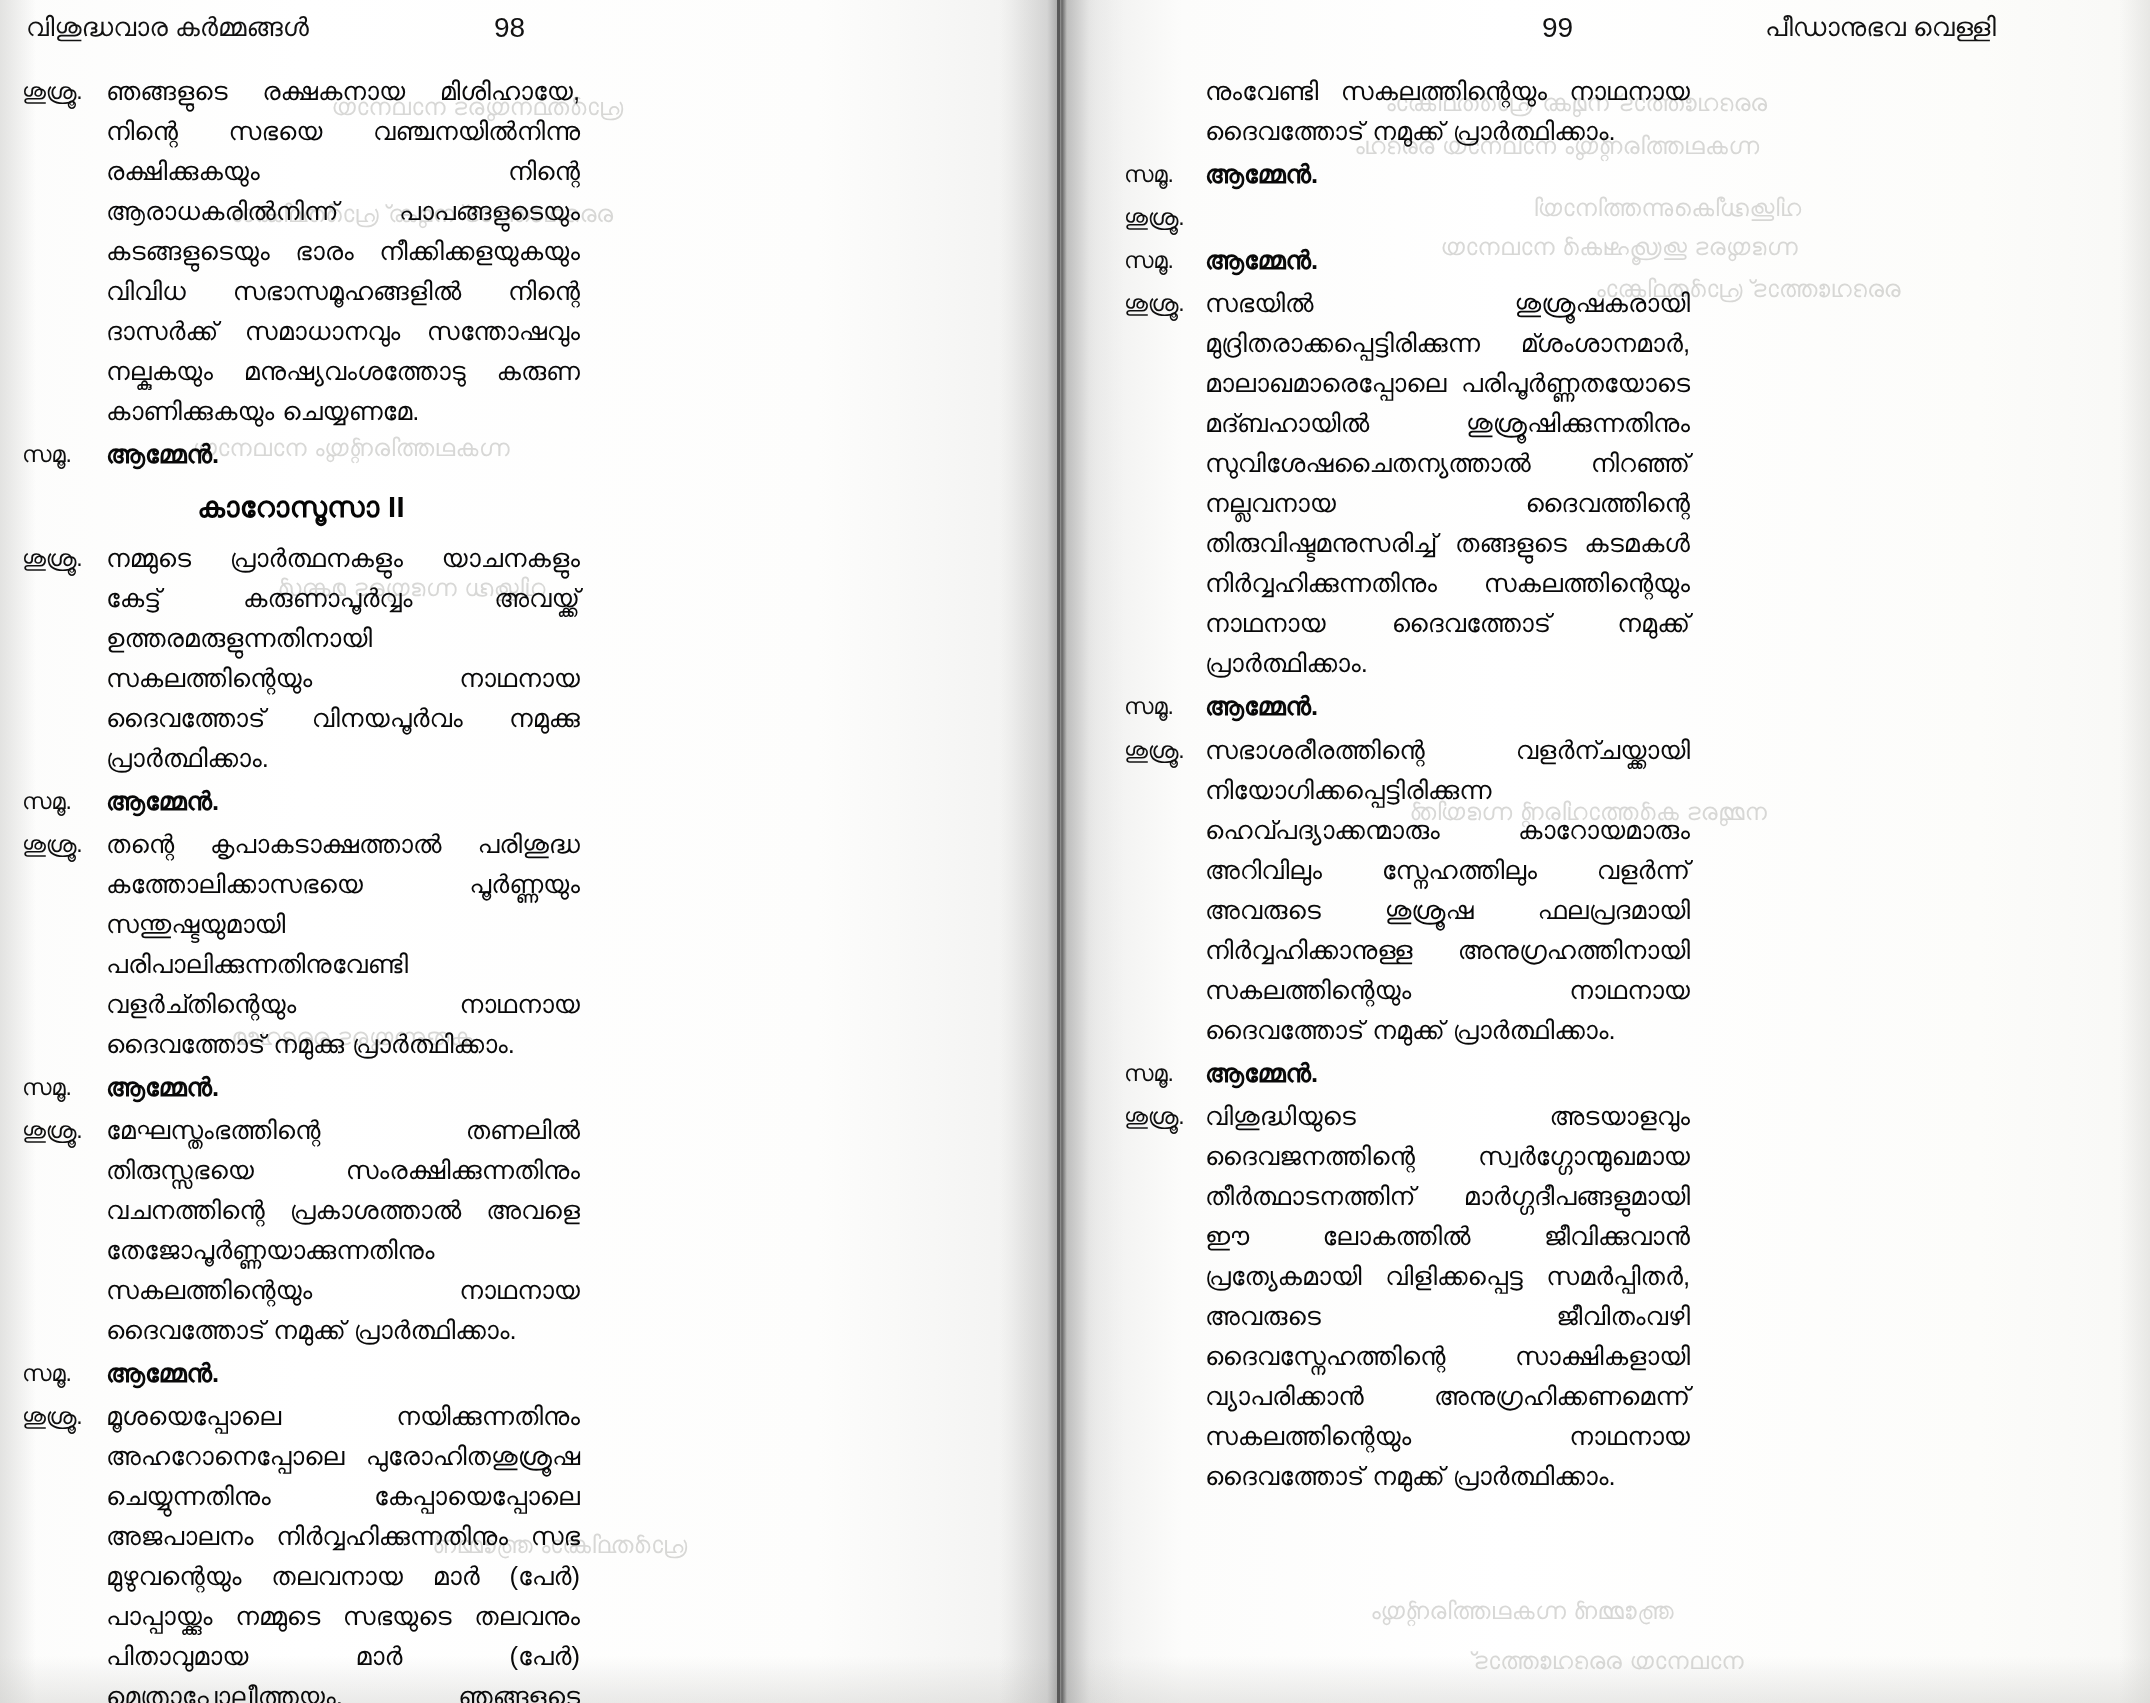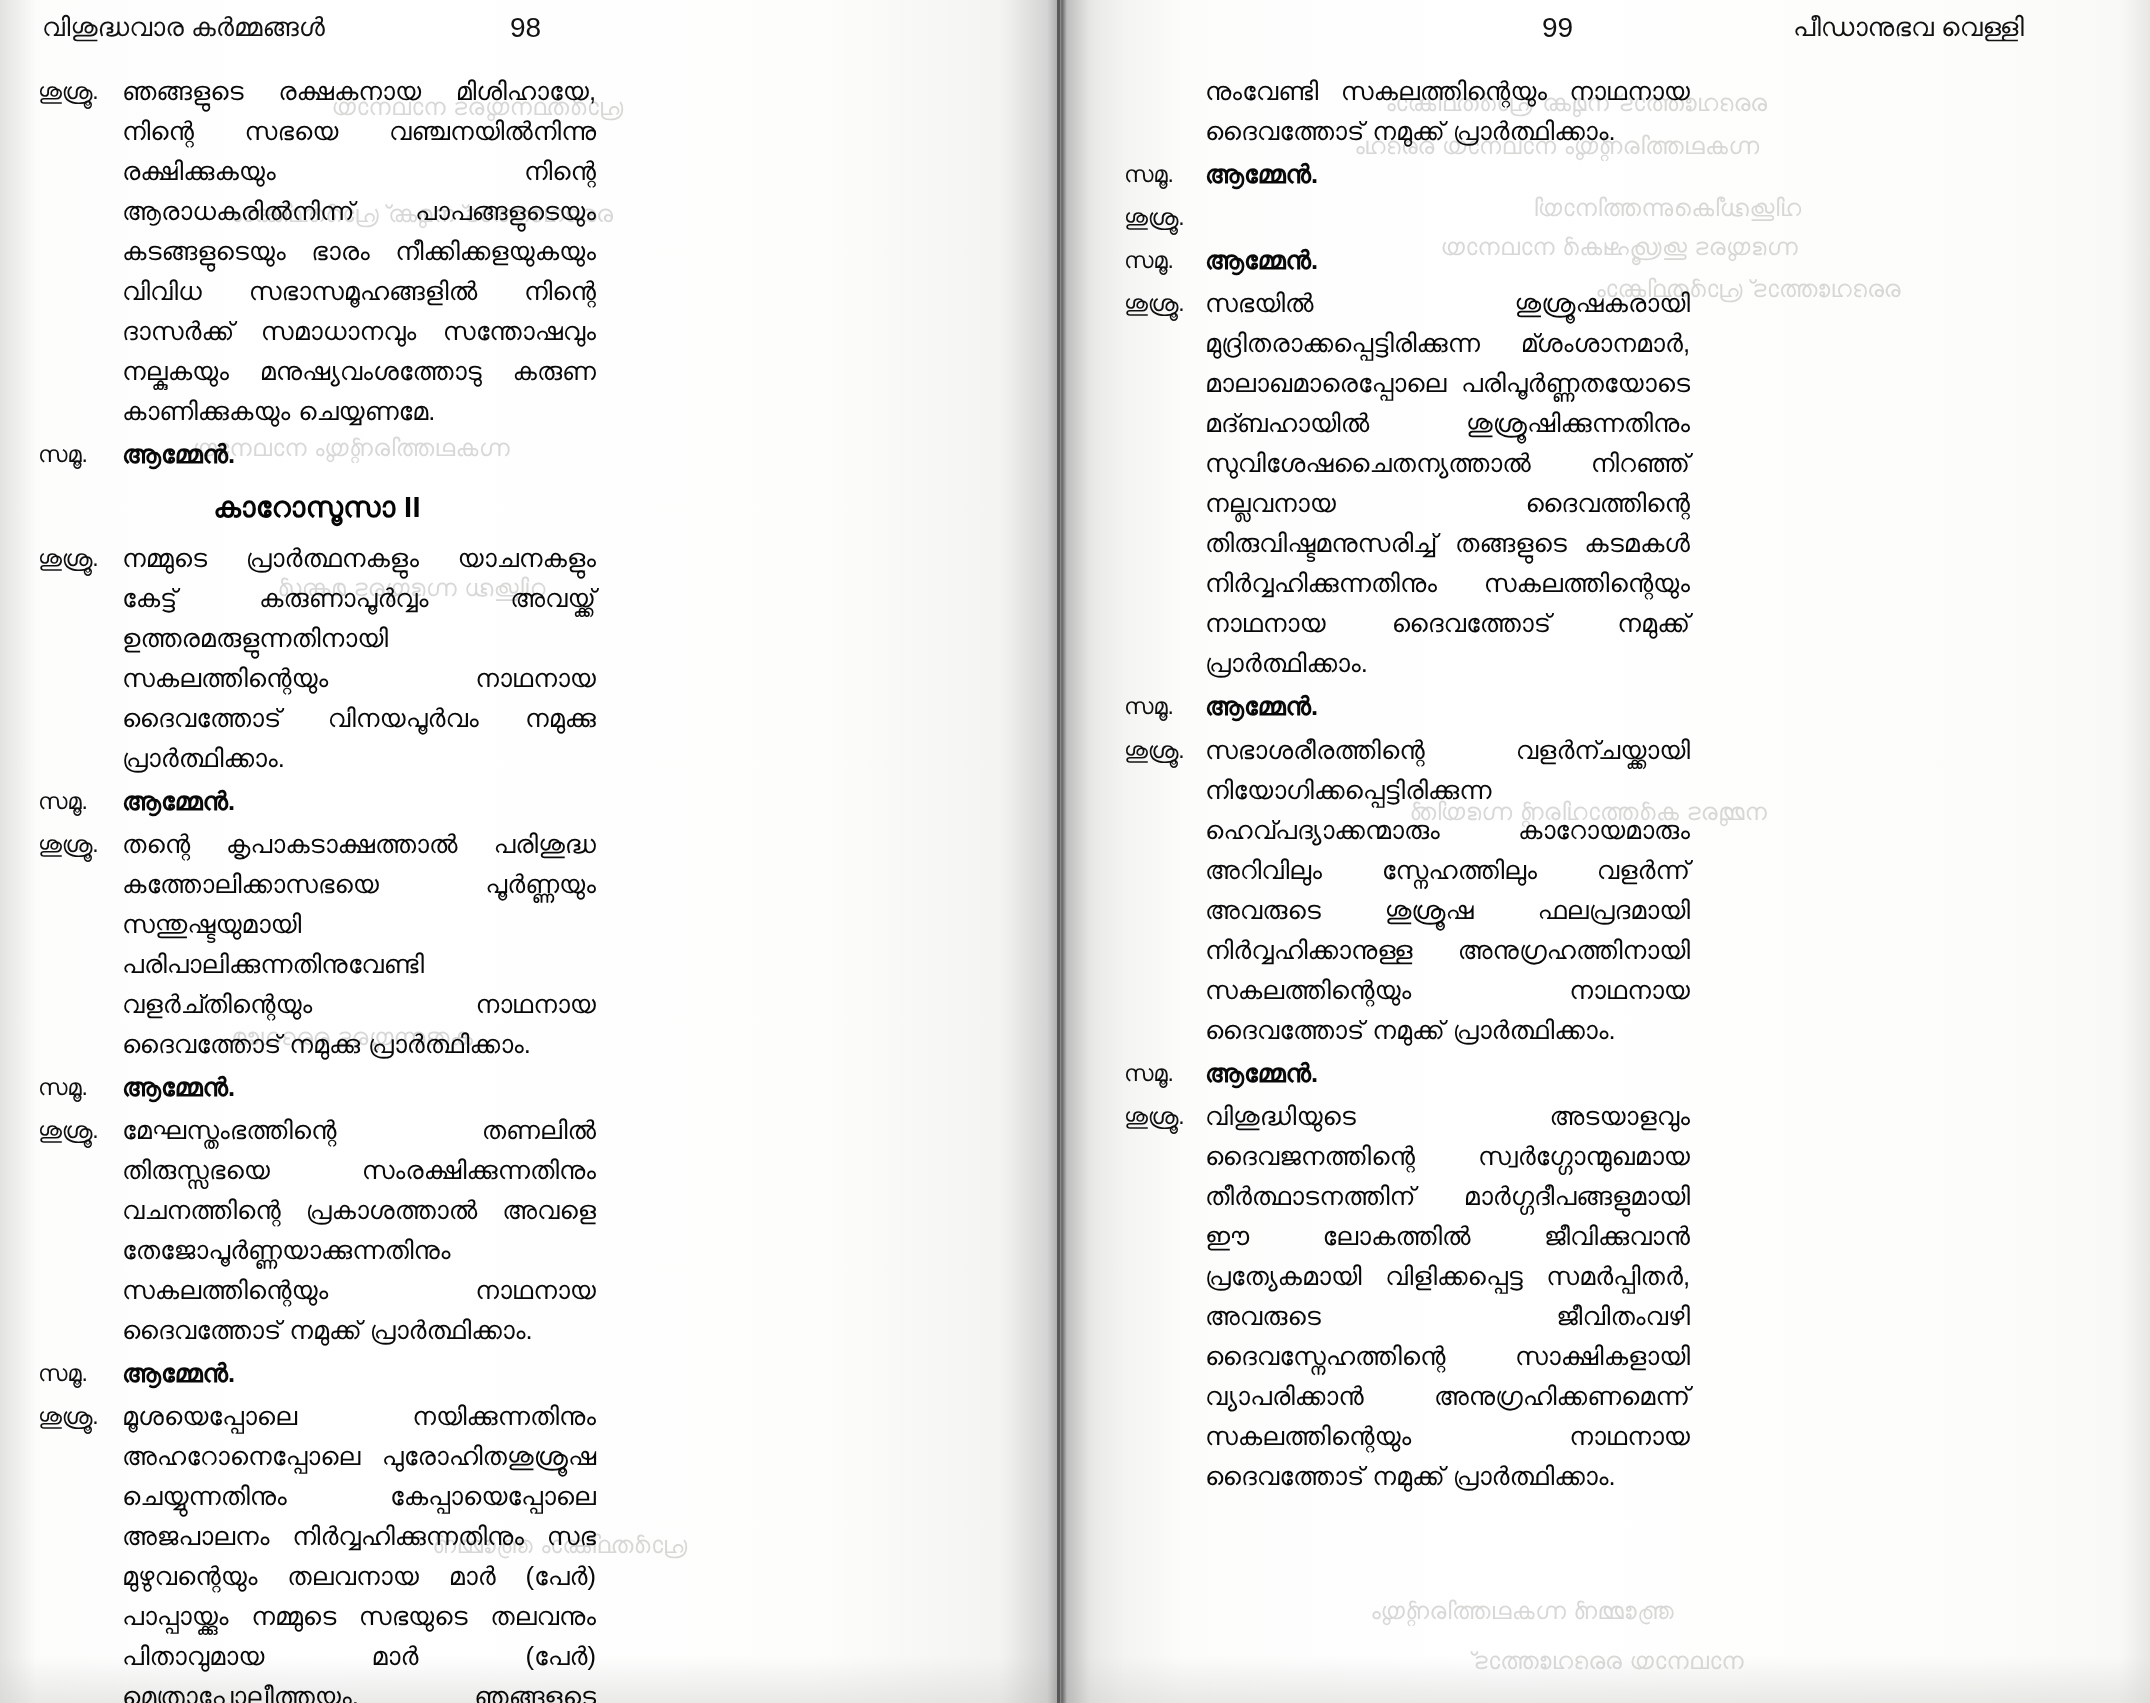--- a/index.html
+++ b/index.html
@@ -93,37 +93,37 @@
     pointer-events: none;
     user-select: none;
   }
 
   
   .page {
     position: absolute;
     top: 0;
     height: 1703px;
   }
-  .page-left  { left: 16px;      width: 1058px; }
+  .page-left  { left: 0;      width: 1058px; }
   .page-right { left: 1058px; width: 1142px; }
 
   .running-head {
     position: absolute;
     top: 7.8px;
     height: 40px;
     display: flex;
     align-items: center;
     font-size: 26px;
     color: #121212;
     white-space: nowrap;
   }
   .rh-left-title  { left: 26px; }
   .rh-left-folio  { left: 494px; font-size: 28px; }
   .rh-right-folio { left: 1542px; font-size: 28px; }
-  .rh-right-title { left: 1765px; margin-left: 28px; }
+  .rh-right-title { left: 1765px; }
 
   .column {
     position: absolute;
     top: 71px;
   }
   .col-left  { left: 22px;   width: 558px; }
   .col-right { left: 1124px; width: 566px; }
 
   
   .verse {

